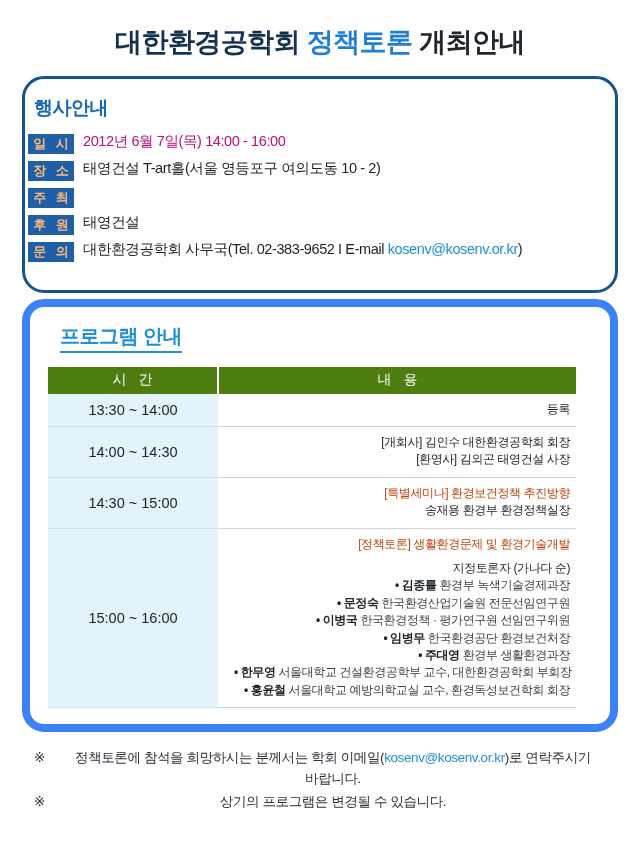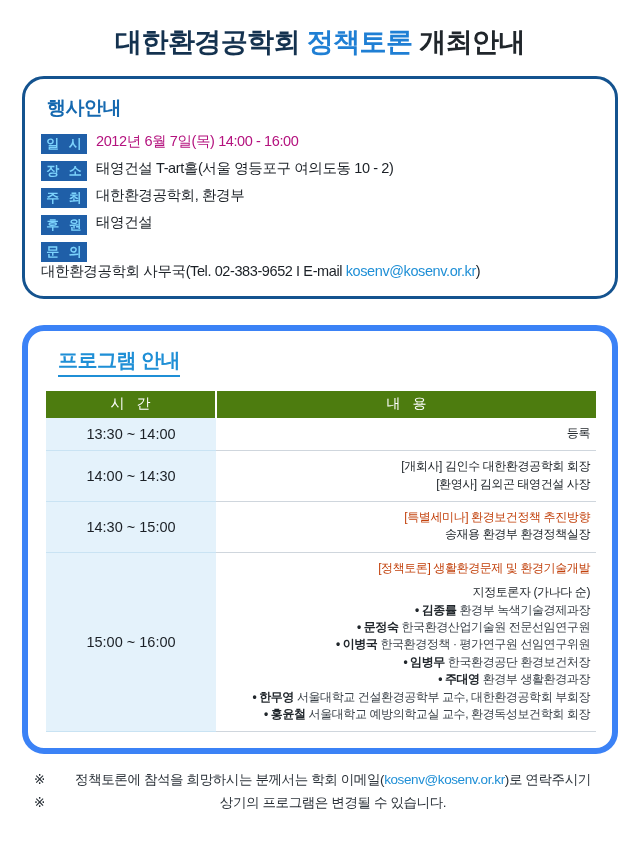--- a/index.html
+++ b/index.html
@@ -38,45 +38,45 @@
   .title .t-dark2 { color: #20262b; }
 
   
   .card {
     margin: 0 22px;
     border-radius: 22px;
     background: #ffffff;
   }
   .card-event {
     border: 3px solid #14538f;
-    padding: 14px 20px 16px 16px;
+    padding: 14px 20px 16px 3px;
     margin-top: 12px;
   }
   .card-heading-event {
     font-size: 19px;
     font-weight: bold;
     color: #1569b0;
     letter-spacing: -0.5px;
     margin: 2px 0 11px 6px;
   }
 
   .info-row {
     display: flex;
     align-items: flex-start;
     margin-bottom: 5px;
     line-height: 1.25;
   }
-  .info-row:last-child { margin-bottom: 0; flex-direction: column; }
+  .info-row:last-child { margin-bottom: 12px; }
 
   .badge {
     flex: 0 0 auto;
     width: 46px;
     height: 20px;
     background: #1f5fa8;
-    color: #7dd3fc;
+    color: #fdba74;
     font-size: 13px;
     font-weight: bold;
     letter-spacing: 3px;
     text-align: center;
     line-height: 20px;
     text-indent: 3px;
     margin-right: 9px;
     margin-top: 2px;
   }
 
@@ -84,23 +84,23 @@
     font-size: 14.5px;
     color: #1b2026;
     letter-spacing: -0.4px;
     white-space: nowrap;
   }
   .info-val.accent-magenta { color: #b4127e; }
   .accent-link { color: #1f8fd6; }
 
   
   .card-program {
-    border: 6px solid #3b82f6;
-    padding: 14px 16px 16px 18px;
-    margin-top: 26px;
+    border: 8px solid #3b82f6;
+    padding: 14px 34px 16px 18px;
+    margin-top: 6px;
   }
   .card-heading-program {
     display: inline-block;
     font-size: 20px;
     font-weight: bold;
     color: #1f8fd6;
     letter-spacing: -0.5px;
     border-bottom: 2px solid #1f8fd6;
     padding-bottom: 1px;
     margin: 2px 0 14px 12px;
@@ -199,21 +199,20 @@
       <span class="info-val accent-magenta">2012년 6월 7일(목) 14:00 - 16:00</span>
     </div>
 
     <div class="info-row">
       <span class="badge">장 소</span>
       <span class="info-val">태영건설 T-art홀(서울 영등포구 여의도동 10 - 2)</span>
     </div>
 
     <div class="info-row">
       <span class="badge">주 최</span>
-      <span class="info-val">대한환경공학회, 환경부</span>
     </div>
 
     <div class="info-row">
       <span class="badge">후 원</span>
       <span class="info-val">태영건설</span>
     </div>
 
     <div class="info-row">
       <span class="badge">문 의</span>
       <span class="info-val"><span>대한환경공학회 사무국(Tel. 02-383-9652 I E-mail </span><span class="accent-link">kosenv@kosenv.or.kr</span><span>)</span></span>
@@ -275,21 +274,21 @@
         </tr>
 
       </tbody>
     </table>
   </div>
 
   <div class="notes">
 
     <div class="note">
       <span class="note-mark">※</span>
-      <span class="note-body"><span>정책토론에 참석을 희망하시는 분께서는 학회 이메일(</span><span class="accent-link">kosenv@kosenv.or.kr</span><span>)로 연락주시기</span></span>
+      <span class="note-body"><span>정책토론에 참석을 희망하시는 분께서는 학회 이메일(</span><span class="accent-link">kosenv@kosenv.or.kr</span><span>)로 연락주시기</span><span class="cont">바랍니다.</span></span>
     </div>
 
     <div class="note">
       <span class="note-mark">※</span>
       <span class="note-body"><span>상기의 프로그램은 변경될 수 있습니다.</span></span>
     </div>
 
   </div>
 
 </div>

